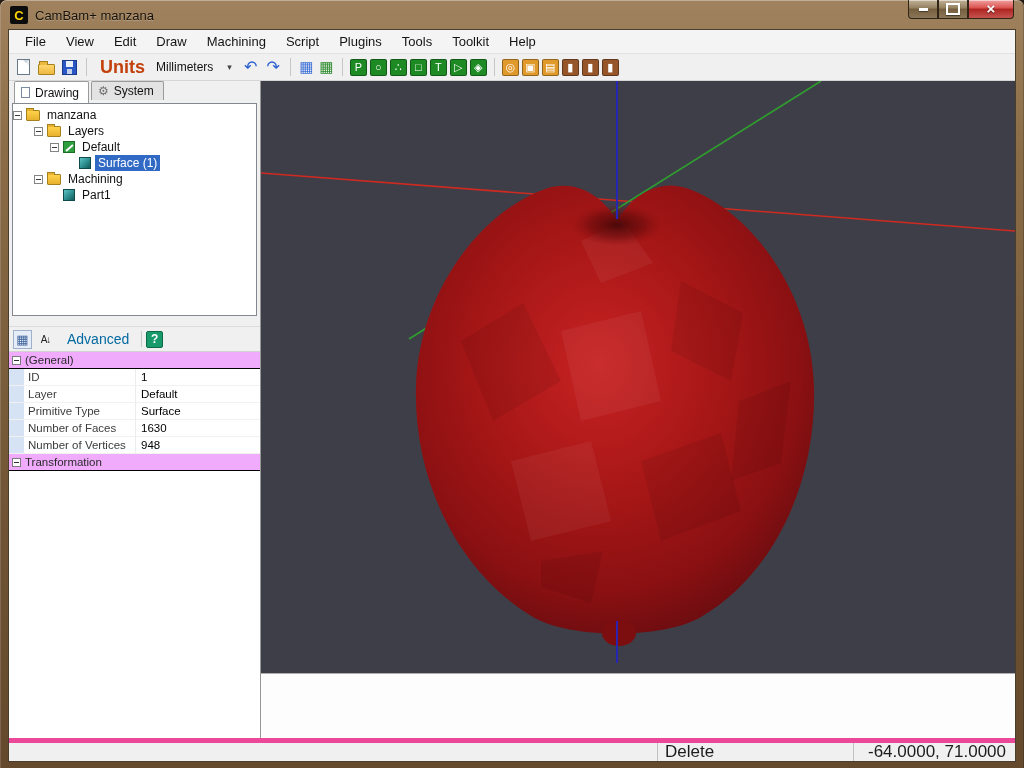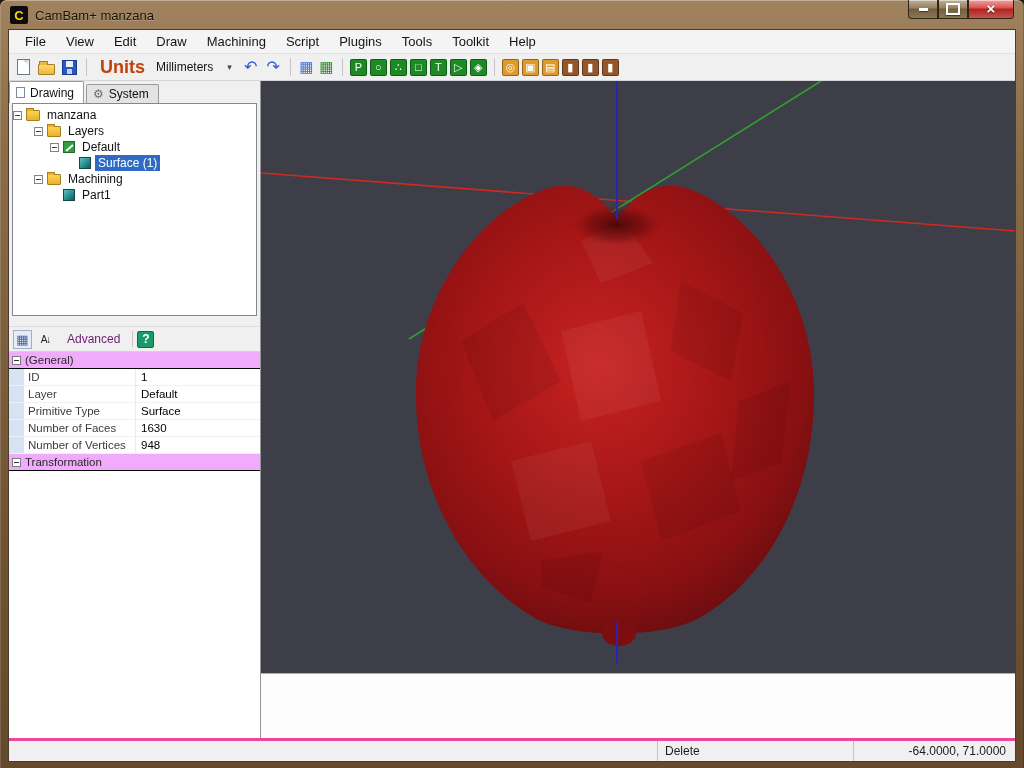--- a/index.html
+++ b/index.html
@@ -60,21 +60,21 @@
   .tbicon { width:17px; height:17px; display:flex; align-items:center; justify-content:center;
     font-size:11px; border-radius:2px; flex:none; }
   .tbicon.flat { background:transparent; font-size:15px; }
   .tbicon.solid { color:#fff; border:1px solid rgba(0,0,0,.35); }
   .toolbar-group { display:flex; align-items:center; gap:3px; }
 
   
   .main { flex:1; min-height:0; display:flex; }
   .left-panel { width:252px; flex:none; display:flex; flex-direction:column;
     background:#f0f0f0; border-right:1px solid #979797; }
-  .tabs { height:22px; flex:none; display:flex; align-items:flex-end; gap:2px; }
+  .tabs { height:22px; flex:none; display:flex; align-items:flex-start; gap:2px; padding-left:5px; }
   .tab { display:flex; align-items:center; gap:5px; height:19px; padding:0 9px 0 6px;
     font-size:12px; color:#111; border:1px solid #9a9a9a; border-bottom:none;
     border-radius:2px 2px 0 0; background:#e3e3e3; }
   .tab.active { background:#fff; height:22px; }
   .page-icon { width:9px; height:11px; background:#fff; border:1px solid #7a8aa0; }
   .gear-icon { color:#6f6f6f; font-size:12px; line-height:1; }
   .gear-icon::before { content:"⚙"; }
 
   .tree-box { flex:none; height:213px; margin:0 3px; background:#fff;
     border:1px solid #828790; padding-top:3px; overflow:hidden; }
@@ -96,21 +96,21 @@
   .tlabel { padding:1px 3px; white-space:nowrap; }
   .tlabel.sel { background:var(--selection,#316ac5); color:#fff; }
 
   .prop-toolbar { flex:none; height:25px; margin-top:10px; display:flex; align-items:center;
     gap:4px; padding:0 4px; background:#f0f0f0; border-top:1px solid #dcdcdc; }
   .ptb-icon { width:19px; height:19px; display:flex; align-items:center; justify-content:center; }
   .icon-categorized { border:1px solid #9fb0ca; background:#e6edf8; color:#41659c; font-size:13px; }
   .icon-categorized::before { content:"▦"; }
   .icon-sortaz { color:#222; font-size:10px; letter-spacing:-1px; }
   .icon-sortaz::before { content:"A↓"; }
-  .advanced-btn { font-size:12px; color:#701a75; padding:2px 8px; }
+  .advanced-btn { font-size:14px; color:#0369a1; padding:2px 8px; }
   .ptb-sep { width:1px; height:16px; background:#c6c6c6; }
   .help-btn { width:17px; height:17px; background:#199a6a; border:1px solid #0f6a48; border-radius:2px;
     color:#fff; font-weight:bold; font-size:12px; display:flex; align-items:center; justify-content:center; }
 
   .prop-grid { flex:1; min-height:0; background:#fff; border-top:1px solid #d2d2d2; overflow:hidden; }
   .prow { display:flex; align-items:center; height:17px; font-size:11.5px; border-bottom:1px solid #f1f1f1; }
   .prow.cat { background:#f0abfc; color:#2a2a2a; border-bottom:1px solid #000000; }
   .pexp { width:9px; height:9px; flex:none; background:#fff; border:1px solid #7d7d7d;
     position:relative; margin:0 3px; }
   .pexp::before { content:""; position:absolute; left:1px; right:1px; top:3px; height:1px; background:#333; }
@@ -126,21 +126,21 @@
   .viewport svg { width:100%; height:100%; display:block; }
   .axis-x { stroke:var(--axis-x,#cf2a20); stroke-width:1.6; }
   .axis-y { stroke:var(--axis-y,#2f9e2f); stroke-width:1.6; }
   .axis-z { stroke:var(--axis-z,#2424c0); stroke-width:1.8; }
   .facet.l { fill:#ffffff; opacity:.05; }
   .facet.d { fill:#000000; opacity:.07; }
   .bottom-strip { flex:1; background:#fdfdfd; border-top:1px solid #aeaeae; }
 
   
   .statusbar { height:23px; flex:none; display:flex; align-items:stretch;
-    background:#f0f0f0; border-top:3px solid #ec4899; font-size:12px; color:#1c1c1c; }
+    background:#f0f0f0; border-top:5px solid #ec4899; font-size:17px; color:#1c1c1c; }
   .sb-fill { flex:1; }
   .sb-mode { width:196px; border-left:1px solid #c2c2c2; display:flex; align-items:center; padding-left:7px; }
   .sb-coords { width:162px; border-left:1px solid #c2c2c2; display:flex; align-items:center;
     justify-content:flex-end; padding-right:9px; }
 </style>
 </head>
 <body>
 
 <div class="window">
 

